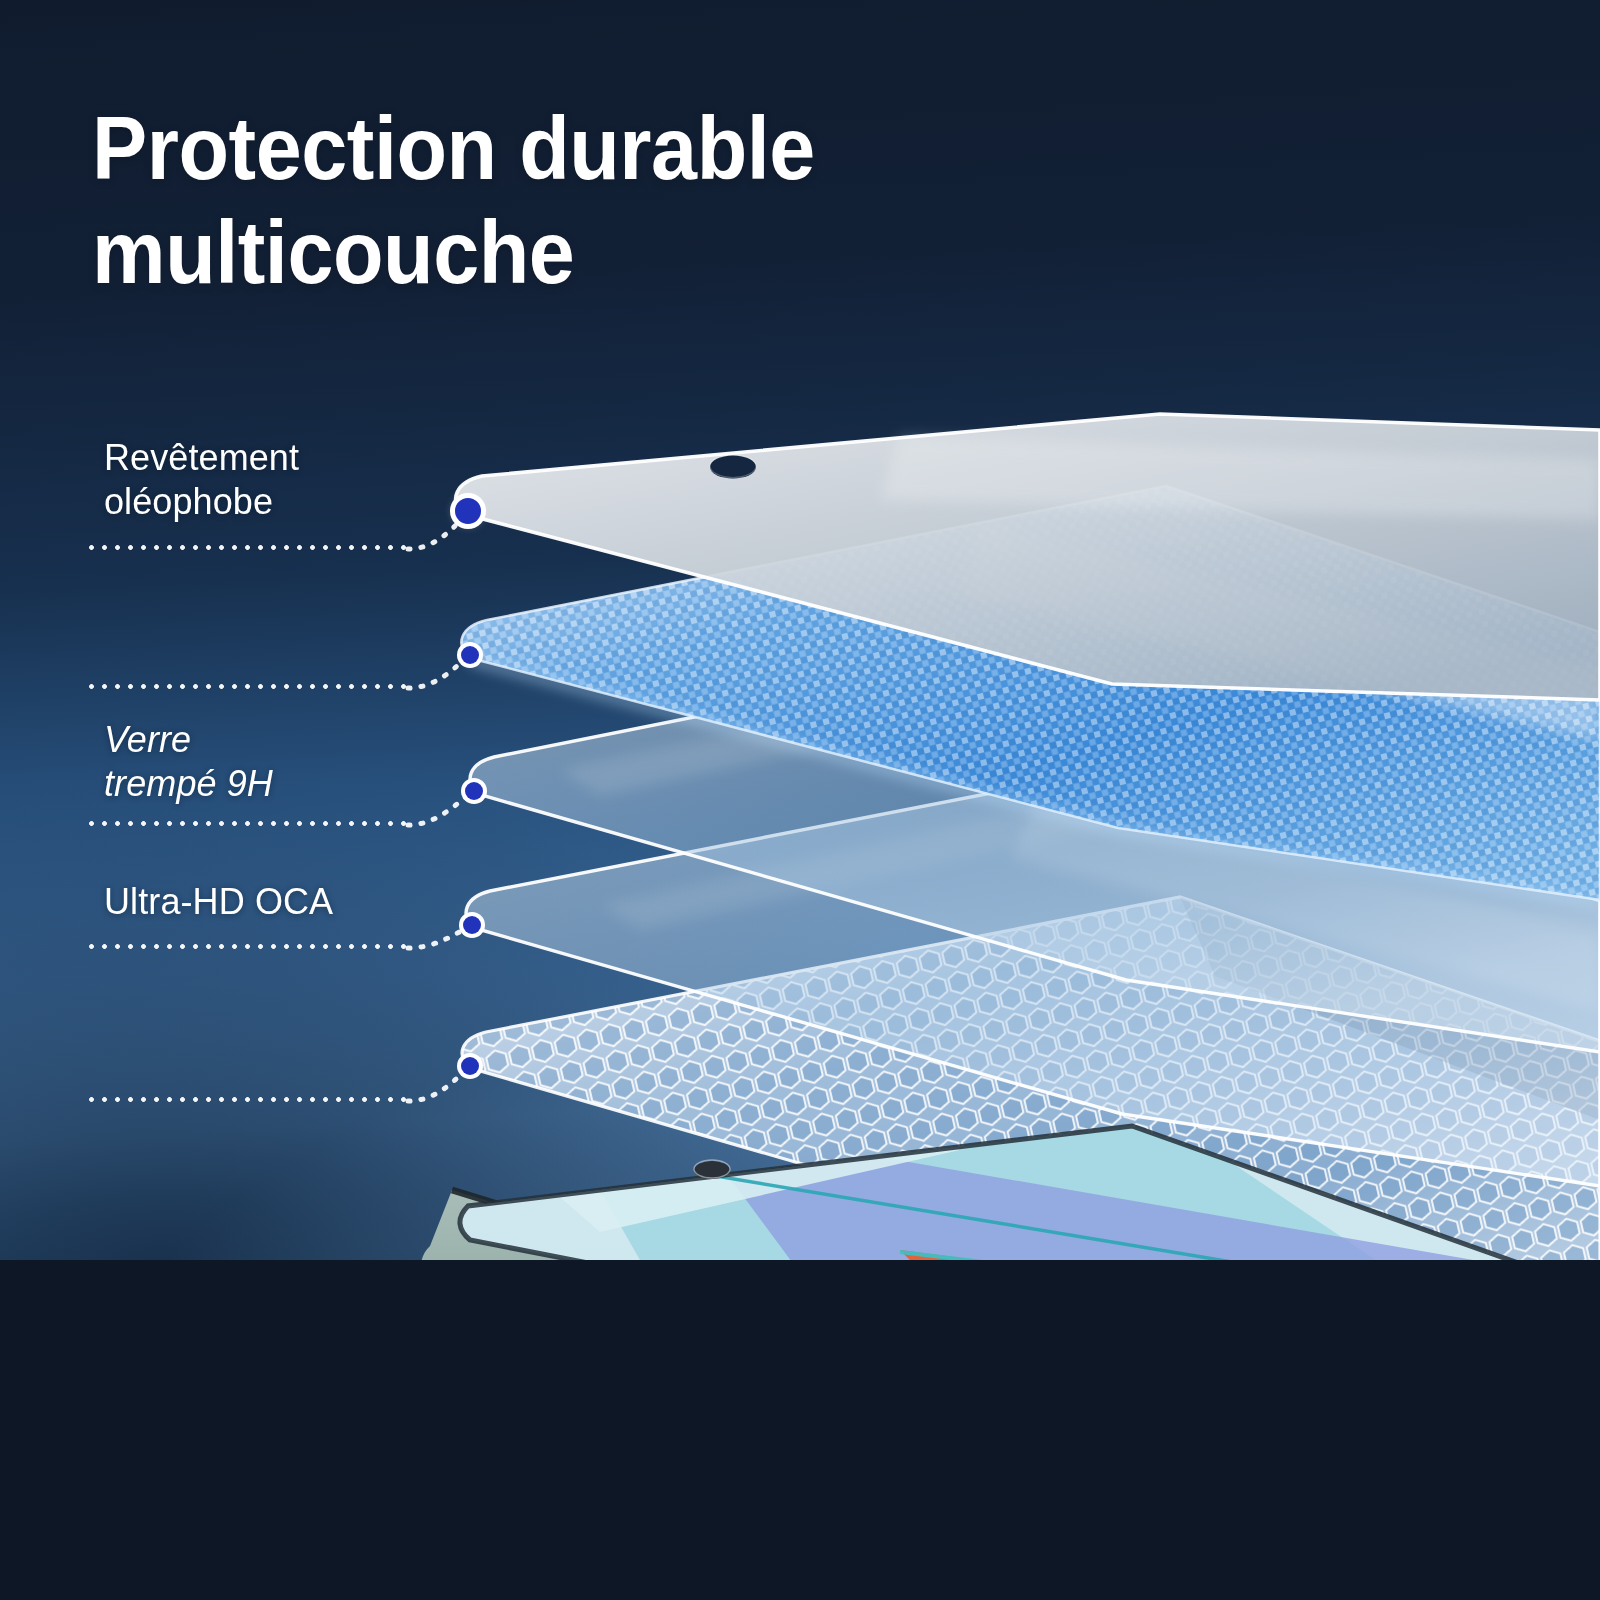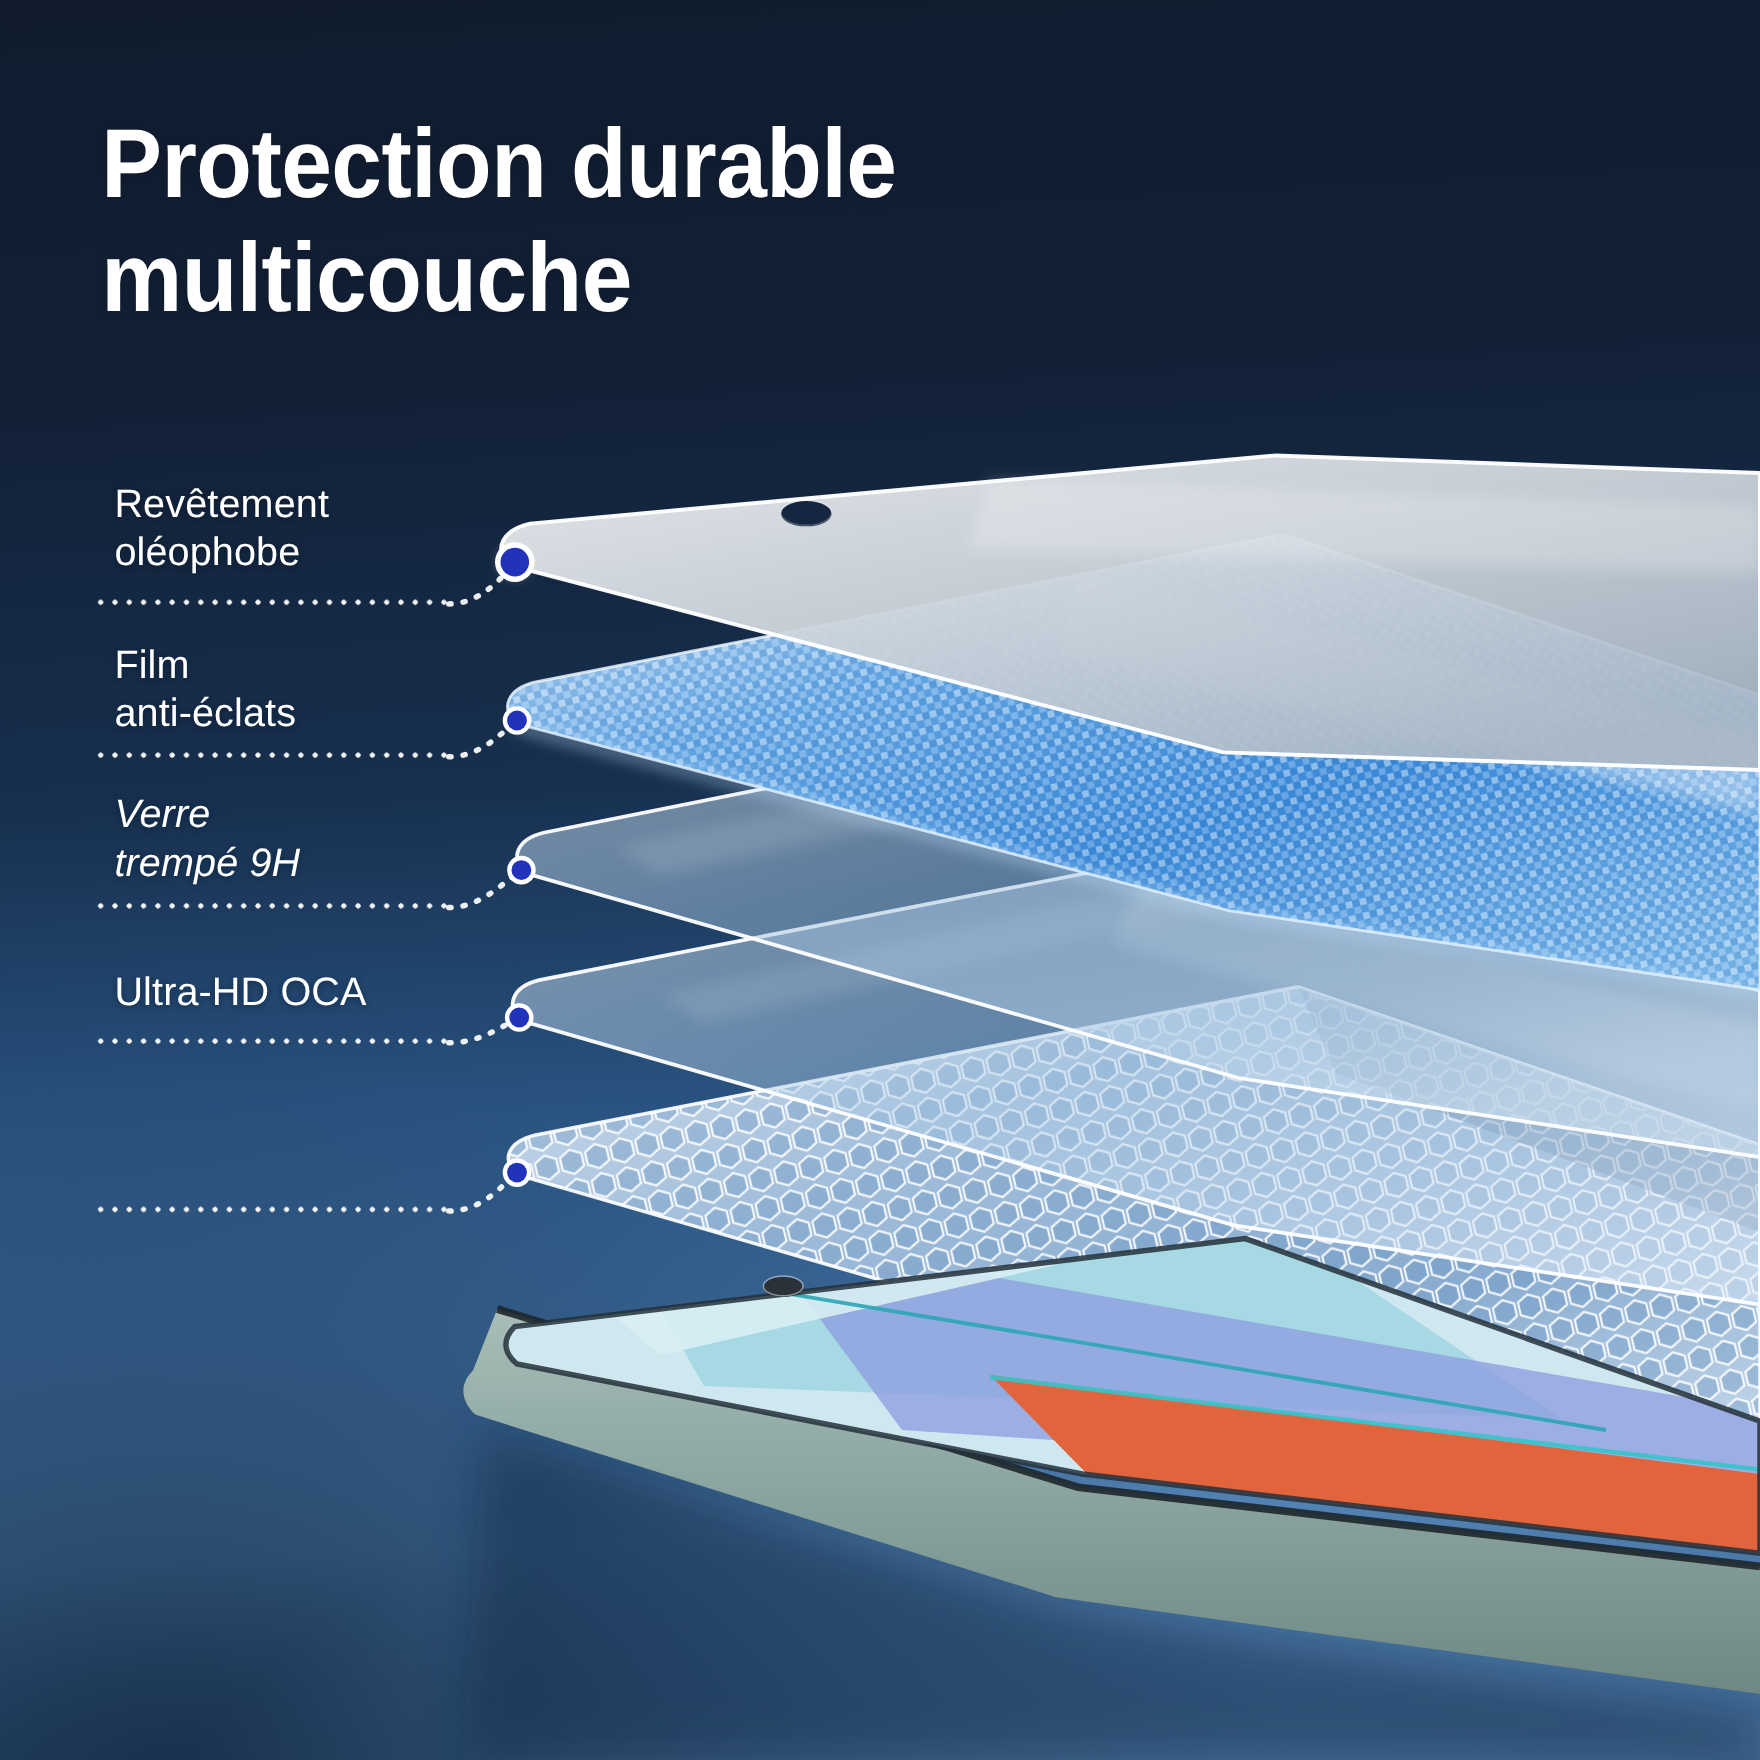--- a/index.html
+++ b/index.html
@@ -1,20 +1,20 @@
 <!DOCTYPE html>
 <html lang="fr"><head>
 <meta charset="utf-8">
 <title>Protection durable multicouche</title>
 <style>
   html,body{margin:0;padding:0;background:#0d1726;}
   *{box-sizing:border-box;}
   .stage{
     position:relative;
-    width:1600px;height:1600px;
+    width:1600px;height:1260px;
     overflow:hidden;
     font-family:"Liberation Sans","DejaVu Sans",sans-serif;
     background:
       radial-gradient(120% 70% at 78% 118%, rgba(126,170,214,.55) 0%, rgba(126,170,214,0) 62%),
       radial-gradient(90% 55% at 10% 100%, rgba(18,38,62,.80) 0%, rgba(18,38,62,0) 70%),
       linear-gradient(177deg,
         #101c2e 0%,
         #122036 22%,
         #17304f 44%,
         #27507c 60%,
@@ -242,24 +242,20 @@
 
   <div class="title">Protection durable
 multicouche</div>
 
   <div class="callout" style="top:436px;">
     <div class="txt">Revêtement
 oléophobe</div>
   </div>
   <div class="leader" style="top:544px;width:320px;"></div>
 
-  <div class="callout" style="top:582px;">
-    <div class="txt">Film
-anti-éclats</div>
-  </div>
   <div class="leader" style="top:683px;width:320px;"></div>
 
   <div class="callout" style="top:718px;font-style:italic;">
     <div class="txt">Verre
 trempé 9H</div>
   </div>
   <div class="leader" style="top:820px;width:320px;"></div>
 
   <div class="callout" style="top:880px;">
     <div class="txt">Ultra-HD OCA</div>

